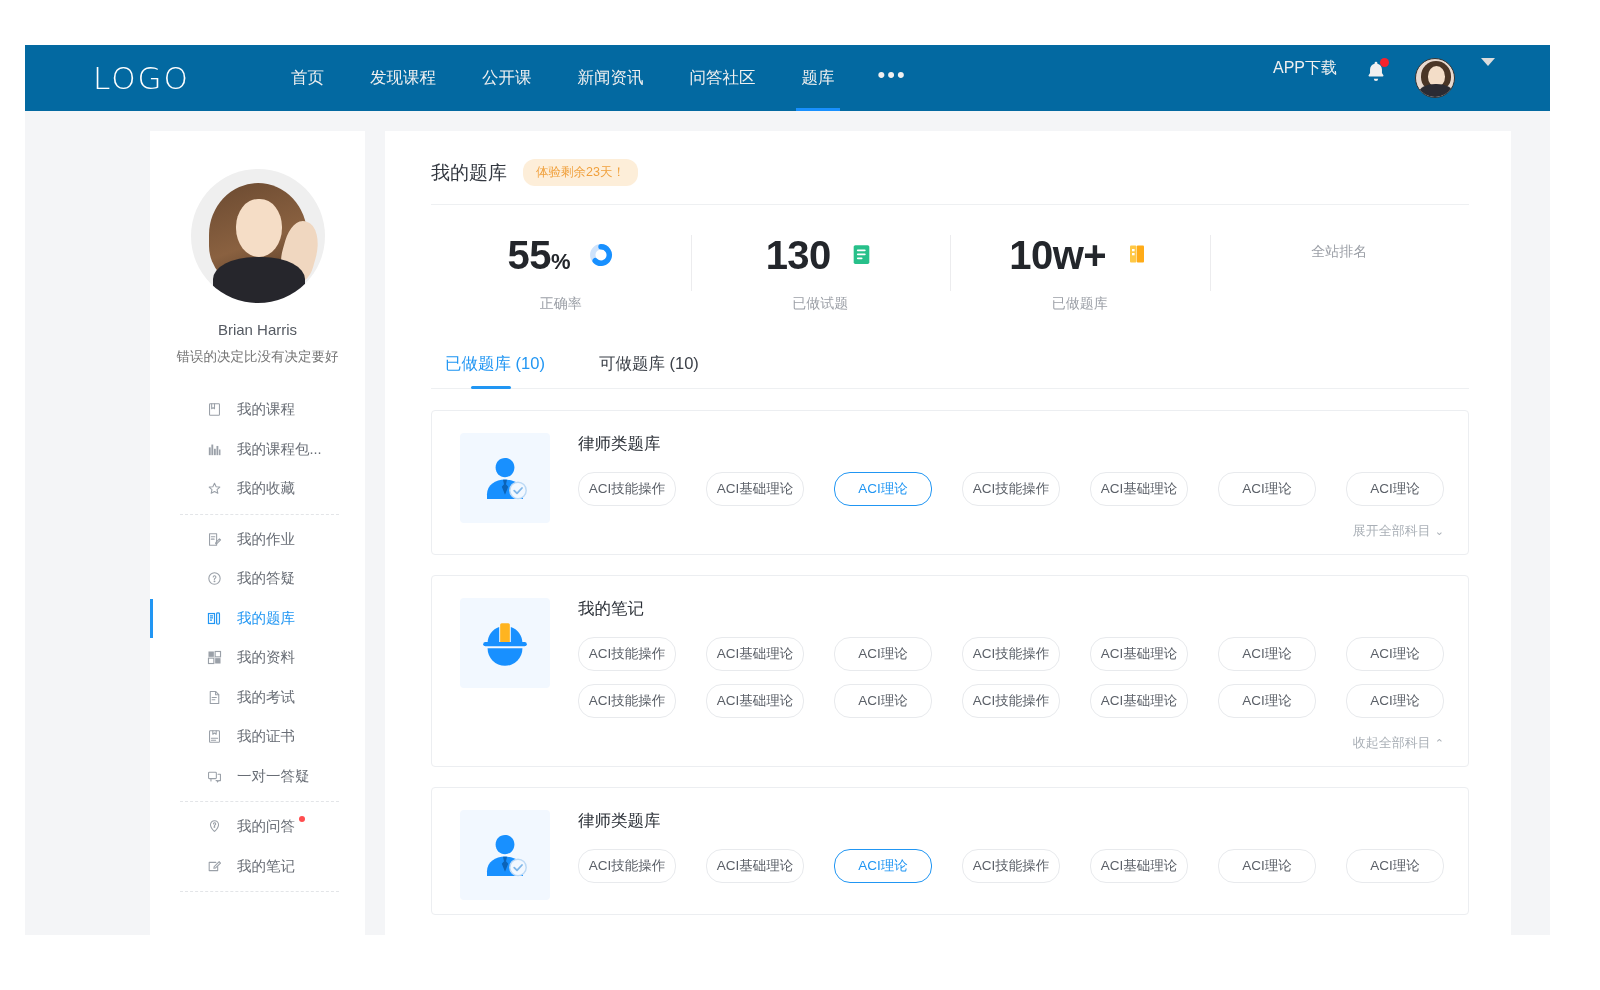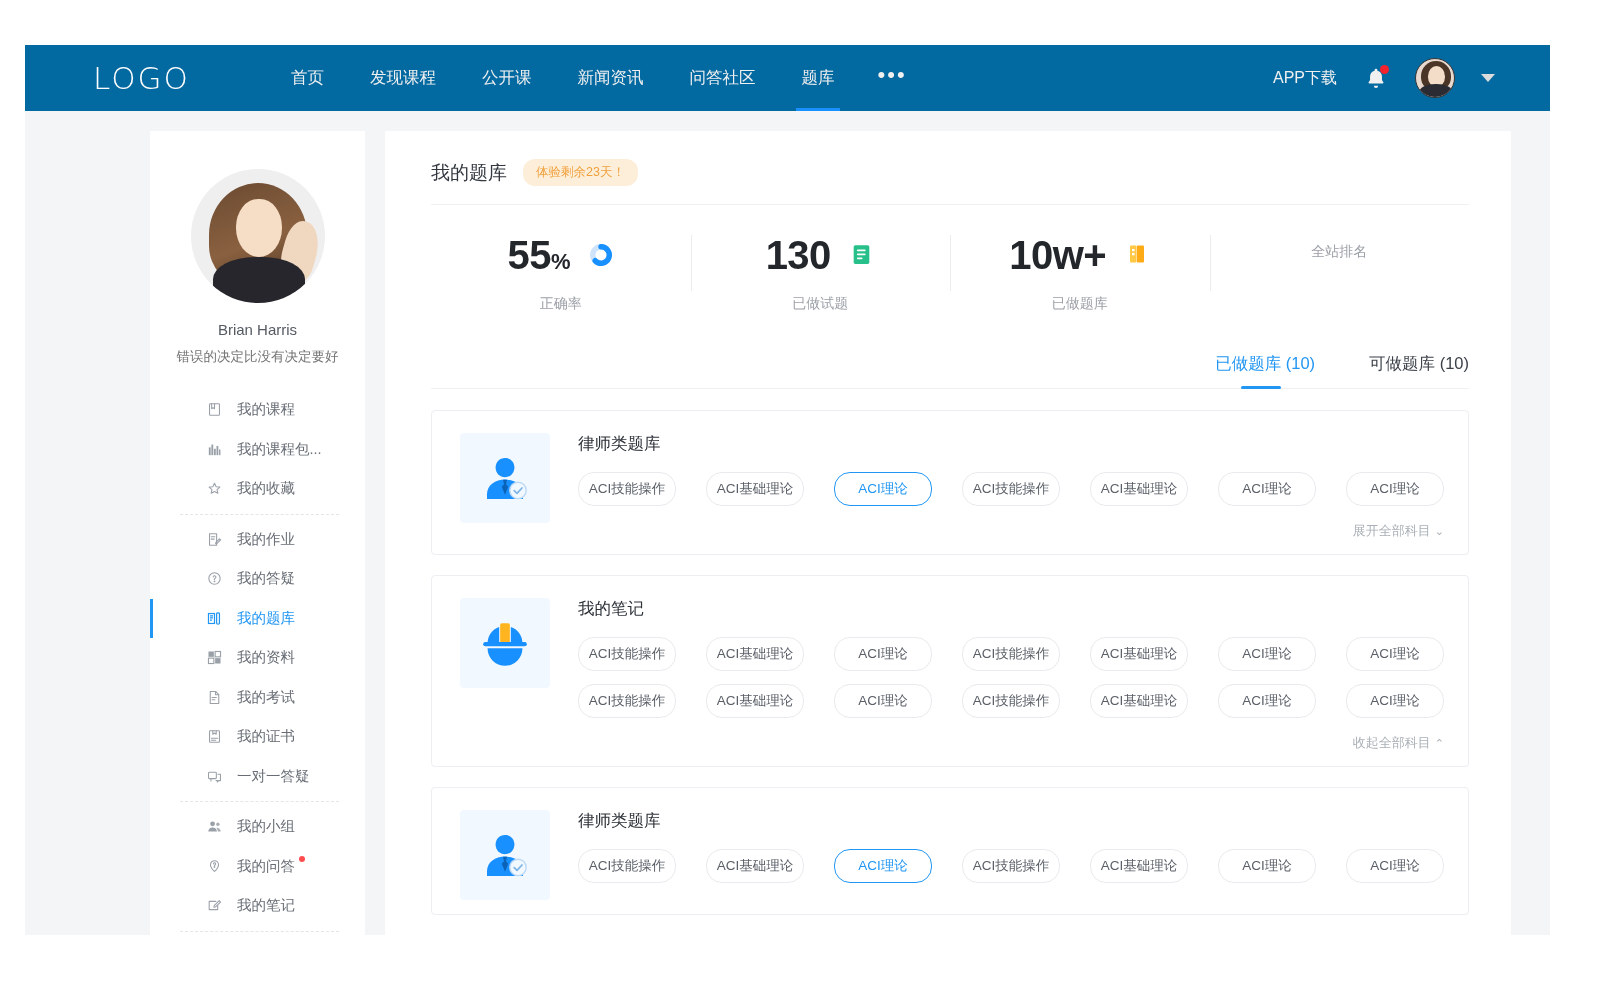--- a/index.html
+++ b/index.html
@@ -62,21 +62,20 @@
     font-size: 22px;
     letter-spacing: 2px;
     padding: 0 20px;
     cursor: pointer;
     line-height: 1;
     margin-top: -6px;
   }
   .topbar-right {
     margin-left: auto;
     display: flex;
-    align-items: center;
     margin-right: 55px;
     gap: 26px;
   }
   .app-download { color: #f0f0f0; font-size: 16px; cursor: pointer; white-space: nowrap;}
   .bell-wrap { position: relative; width: 26px; height: 26px; cursor: pointer; }
   .bell-dot {
     position: absolute; right: 0px; top: 0px;
     width: 9px; height: 9px; border-radius: 50%;
     background: #f5222d;
   }
@@ -252,21 +251,20 @@
     font-size: 14px;
     color: #9b9fa6;
   }
   .stat-icon { width: 26px; height: 26px; flex: none; }
   
   .tabs {
     display: flex;
     gap: 54px;
     padding: 26px 0 0 14px;
     border-bottom: 1px solid #eef0f2;
-    justify-content: flex-end;
   }
   .tab {
     font-size: 16.5px;
     color: #3c4149;
     padding-bottom: 13px;
     position: relative;
     cursor: pointer;
     white-space: nowrap;
   }
   .tab.active { color: #2196f3; }
@@ -475,31 +473,20 @@
                 <rect x="3.6" y="6" width="11" height="9" rx="1.2"></rect>
                 <path d="M7 18.2V15"></path>
                 <path d="M17 8.8h3.4v9h-2.6l-1.6 2v-2h-2"></path>
               </svg>
             </span>
             <span class="menu-label">一对一答疑</span>
           </div>
           <div class="menu-sep"></div>
           <div class="menu-item">
             <span class="mi-icon">
-              <svg width="17" height="17" viewBox="0 0 24 24" fill="currentColor">
-                <circle cx="9.3" cy="8.2" r="3.4"></circle>
-                <path d="M3.2 19.2c0-3.5 2.8-5.8 6.1-5.8s6.1 2.3 6.1 5.8z"></path>
-                <circle cx="16.8" cy="8.9" r="2.4" opacity=".85"></circle>
-                <path d="M15 13.9c3 0 5.6 1.9 5.8 5.3h-4.2c0-2.1-.7-3.9-1.9-5.2z" opacity=".85"></path>
-              </svg>
-            </span>
-            <span class="menu-label">我的小组</span>
-          </div>
-          <div class="menu-item">
-            <span class="mi-icon">
               <svg width="17" height="17" viewBox="0 0 24 24" fill="none" stroke="currentColor" stroke-width="1.5" stroke-linecap="round" stroke-linejoin="round">
                 <path d="M12 3.8c3.2 0 5.7 2.5 5.7 5.7 0 3.7-4 8-5.2 9.2a.7.7 0 0 1-1 0C10.3 17.5 6.3 13.2 6.3 9.5 6.3 6.3 8.8 3.8 12 3.8z"></path>
                 <path d="M10.5 8.3a1.6 1.6 0 1 1 2 1.6c-.4.2-.6.5-.6 1"></path>
                 <circle cx="11.9" cy="12.6" r=".55" fill="currentColor"></circle>
               </svg>
             </span>
             <span class="menu-label">我的问答<span class="red-dot"></span></span>
           </div>
           <div class="menu-item">
             <span class="mi-icon">

